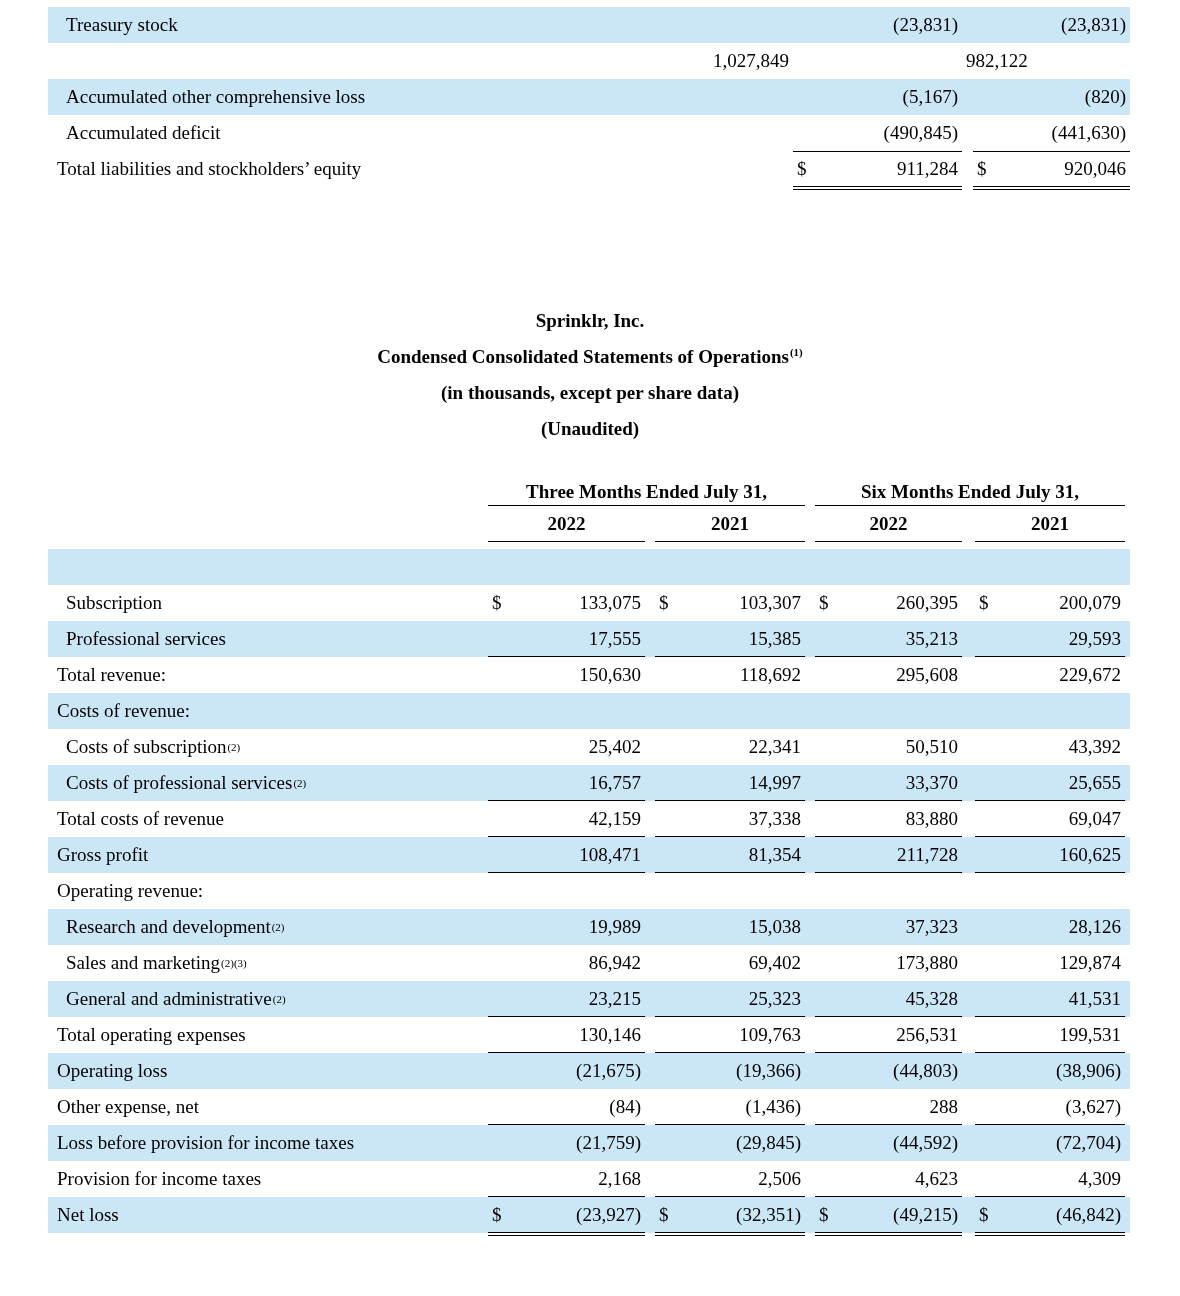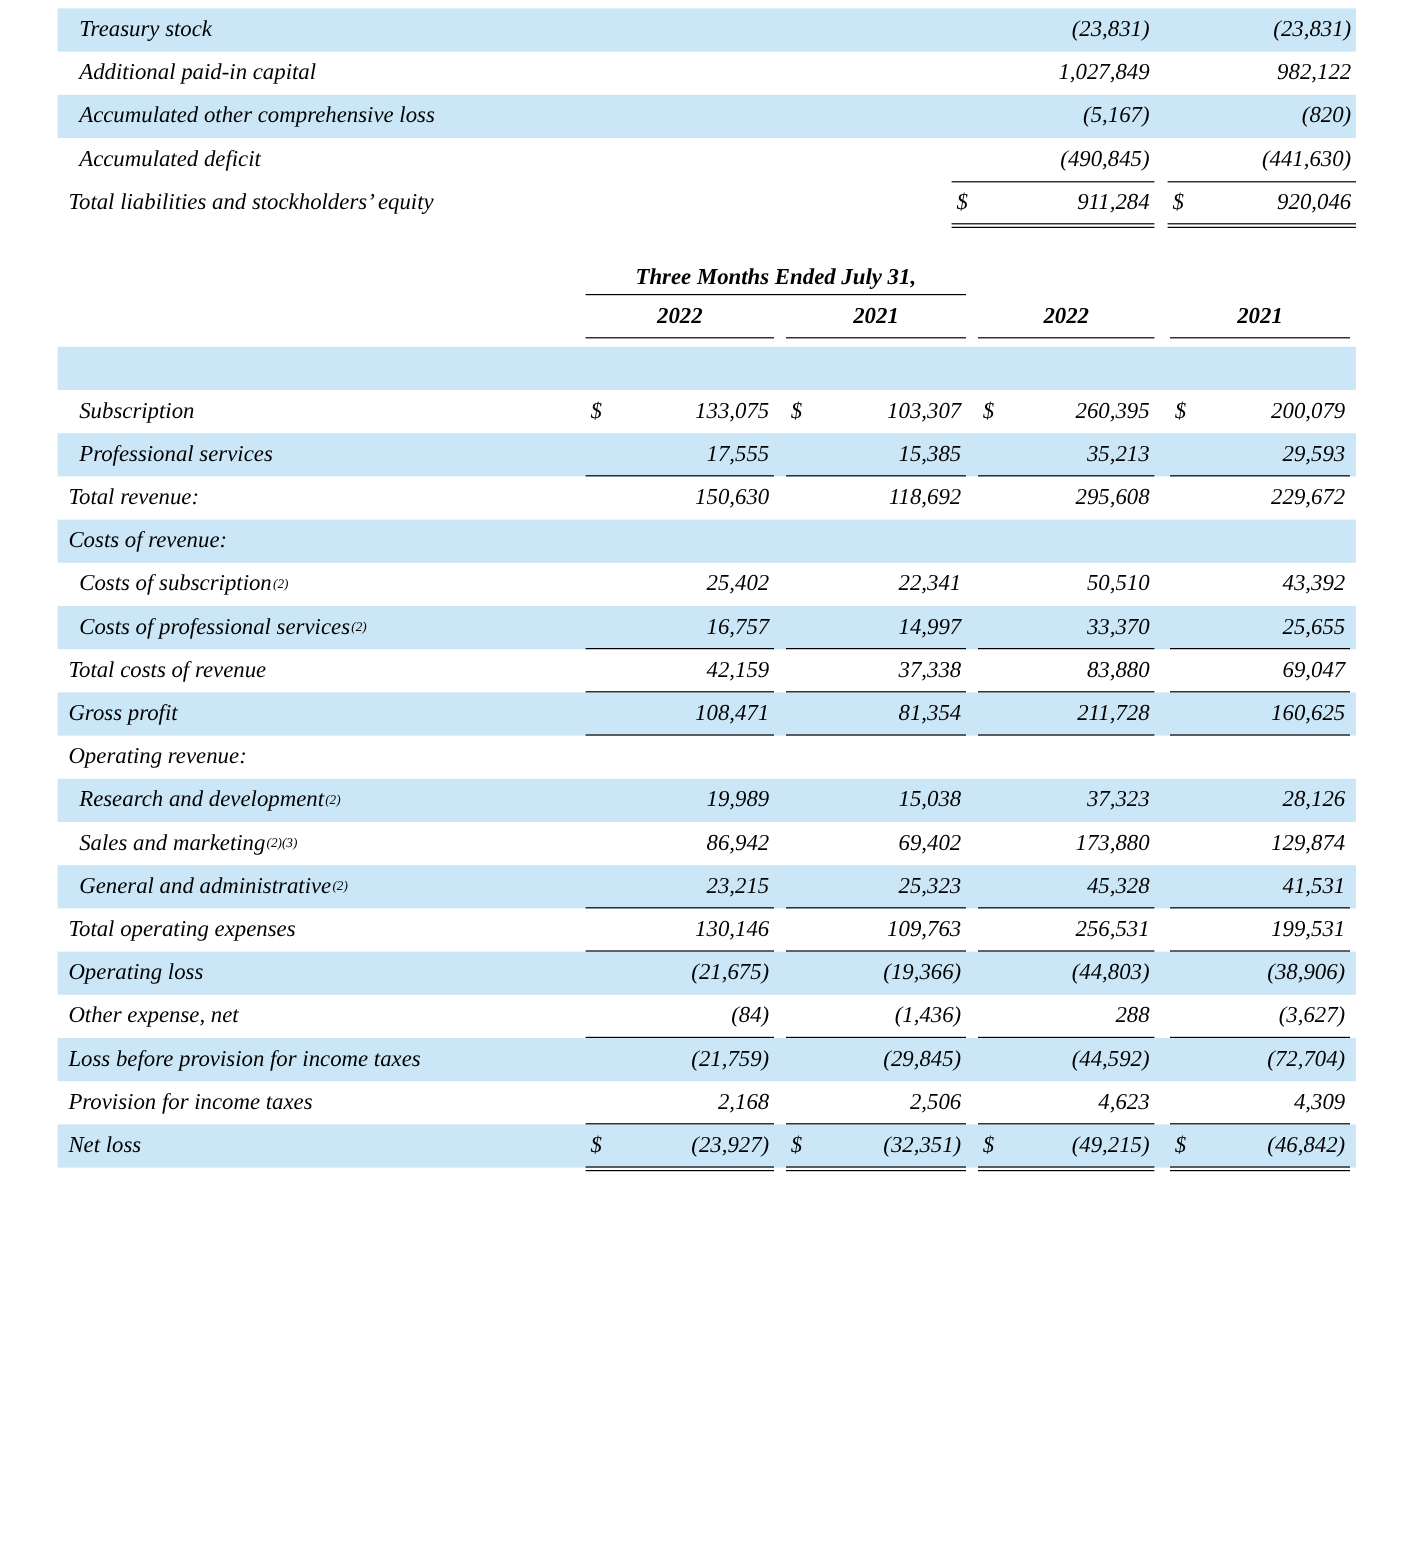--- a/index.html
+++ b/index.html
@@ -4,21 +4,21 @@
 <style>
   * { margin: 0; padding: 0; box-sizing: border-box; }
   html, body { background: #ffffff; }
   body {
     width: 1180px; height: 1296px;
     font-family: "Liberation Serif", serif;
     font-size: 19px; color: #000;
     overflow: hidden;
   }
   .page { position: relative; width: 1180px; height: 1296px; padding-top: 7px; }
-  .table-wrap { margin-left: 48px; width: 1082px; font-style: italic; }
+  .table-wrap { margin-left: 48px; width: 1082px; }
 
   
   .row { display: grid; height: 36px; }
   .row > div { display: flex; align-items: center; min-width: 0; }
   .shade { background: #cbe7f7; }
 
   
   .bs-row  { grid-template-columns: 745px 169px 11px 157px; }
   
   .ops-row { grid-template-columns: 440px 157px 10px 150px 10px 147px 13px 150px; }
@@ -69,23 +69,20 @@
             <span class="ds"></span>
             <span class="val">(23,831)</span>
           </div>
           <div class="gut"></div>
           <div class="num">
             <span class="ds"></span>
             <span class="val">(23,831)</span>
           </div>
         </div>
         <div class="row bs-row">
-          <div class="lbl ind-1">
-            <span>Additional paid-in capital</span>
-          </div>
           <div class="num">
             <span class="ds"></span>
             <span class="val">1,027,849</span>
           </div>
           <div class="gut"></div>
           <div class="num">
             <span class="ds"></span>
             <span class="val">982,122</span>
           </div>
         </div>
@@ -127,26 +124,33 @@
           </div>
           <div class="gut"></div>
           <div class="num bt dbl">
             <span class="ds">$</span>
             <span class="val">920,046</span>
           </div>
         </div>
       </div>
   </div>
 
+  <div class="title-block">
+    <div class="title-line">Sprinklr, Inc.</div>
+    <div class="title-line"><span>Condensed Consolidated Statements of Operations</span><sup>(1)</sup></div>
+    <div class="title-line">(in thousands, except per share data)</div>
+    <div class="title-line">(Unaudited)</div>
+  </div>
 
   <div class="table-wrap ops-wrap">
     <div class="row grp-row">
       <div class="lbl"></div>
       <div class="grp">Three Months Ended July 31,</div>
       <div class="gut"></div>
+      <div class="grp">Six Months Ended July 31,</div>
     </div>
     <div class="row ops-row">
       <div class="lbl"></div>
       <div class="yr">2022</div>
       <div class="gut"></div>
       <div class="yr">2021</div>
       <div class="gut"></div>
       <div class="yr">2022</div>
       <div class="gut"></div>
       <div class="yr">2021</div>

